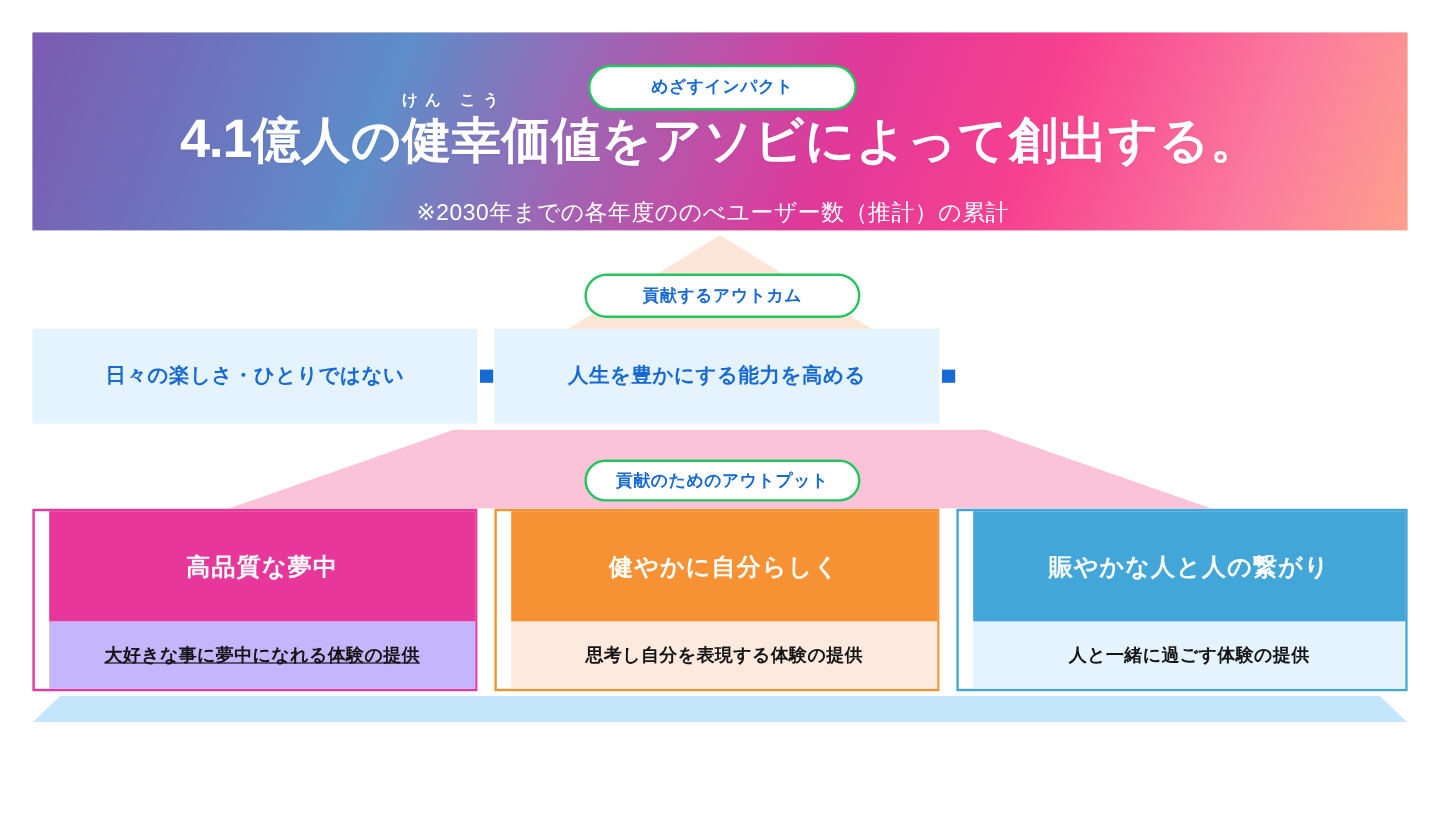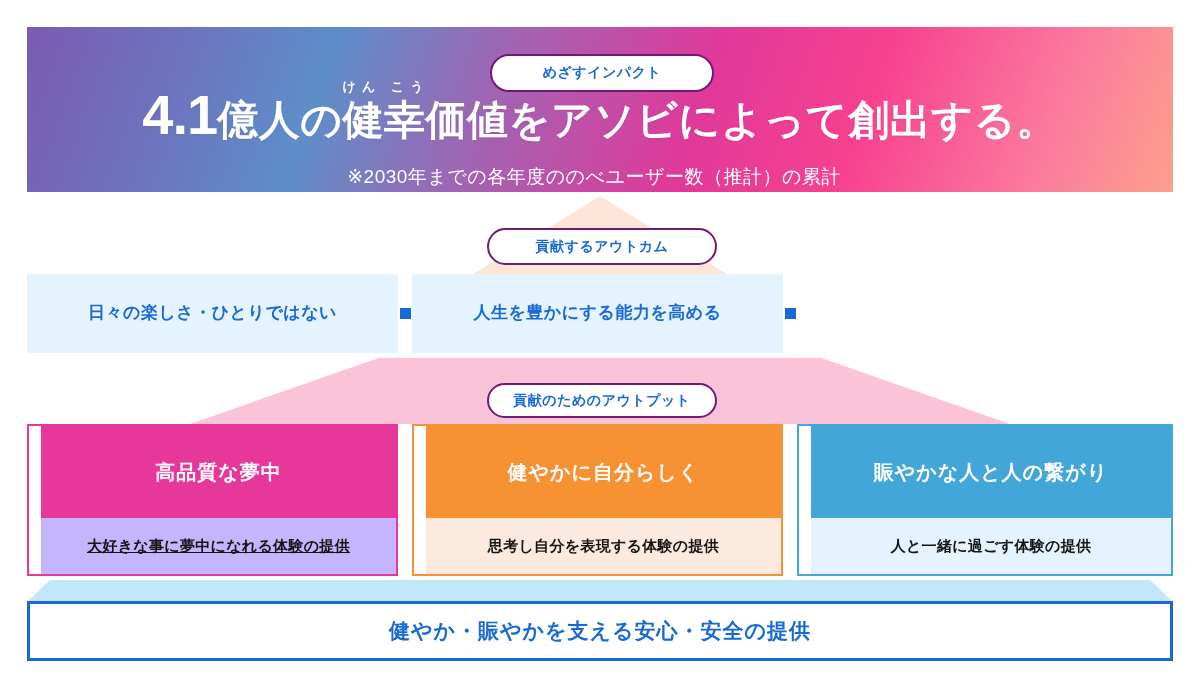--- a/index.html
+++ b/index.html
@@ -52,21 +52,21 @@
     color: #ffffff;
     font-size: 41px;
     font-weight: bold;
     line-height: 1;
     letter-spacing: 0.5px;
     transform: translateY(-50%);
     text-shadow: 0 1px 2px rgba(0,0,0,0.07);
     white-space: nowrap;
   }
   .hero-title .num {
-    font-size: 56px;
+    font-size: 45px;
     letter-spacing: -1px;
   }
   .ruby-wrap {
     display: inline-block;
     position: relative;
   }
   .ruby-text {
     position: absolute;
     left: 0;
     right: 0;
@@ -88,21 +88,21 @@
     font-weight: normal;
     letter-spacing: 0.5px;
     transform: translateY(-50%);
     white-space: nowrap;
   }
 
   
   .badge {
     position: absolute;
     background: #ffffff;
-    border: 2px solid #701a75;
+    border: 2px solid #22c55e;
     border-radius: 999px;
     color: #1769d6;
     font-size: 14px;
     font-weight: bold;
     letter-spacing: 0.5px;
     display: flex;
     align-items: center;
     justify-content: center;
     white-space: nowrap;
     z-index: 12;
@@ -324,17 +324,14 @@
       <div class="output-body">思考し自分を表現する体験の提供</div>
     </div>
     <div class="output-gap"></div>
     <div class="output-card o3">
       <div class="output-head">賑やかな人と人の繋がり</div>
       <div class="output-body">人と一緒に過ごす体験の提供</div>
     </div>
   </div>
 
   <div class="slab-lid"></div>
-  <div class="slab-face">
-    <span class="slab-text">健やか・賑やかを支える安心・安全の提供</span>
-  </div>
 
 </div>
 
 </body></html>

